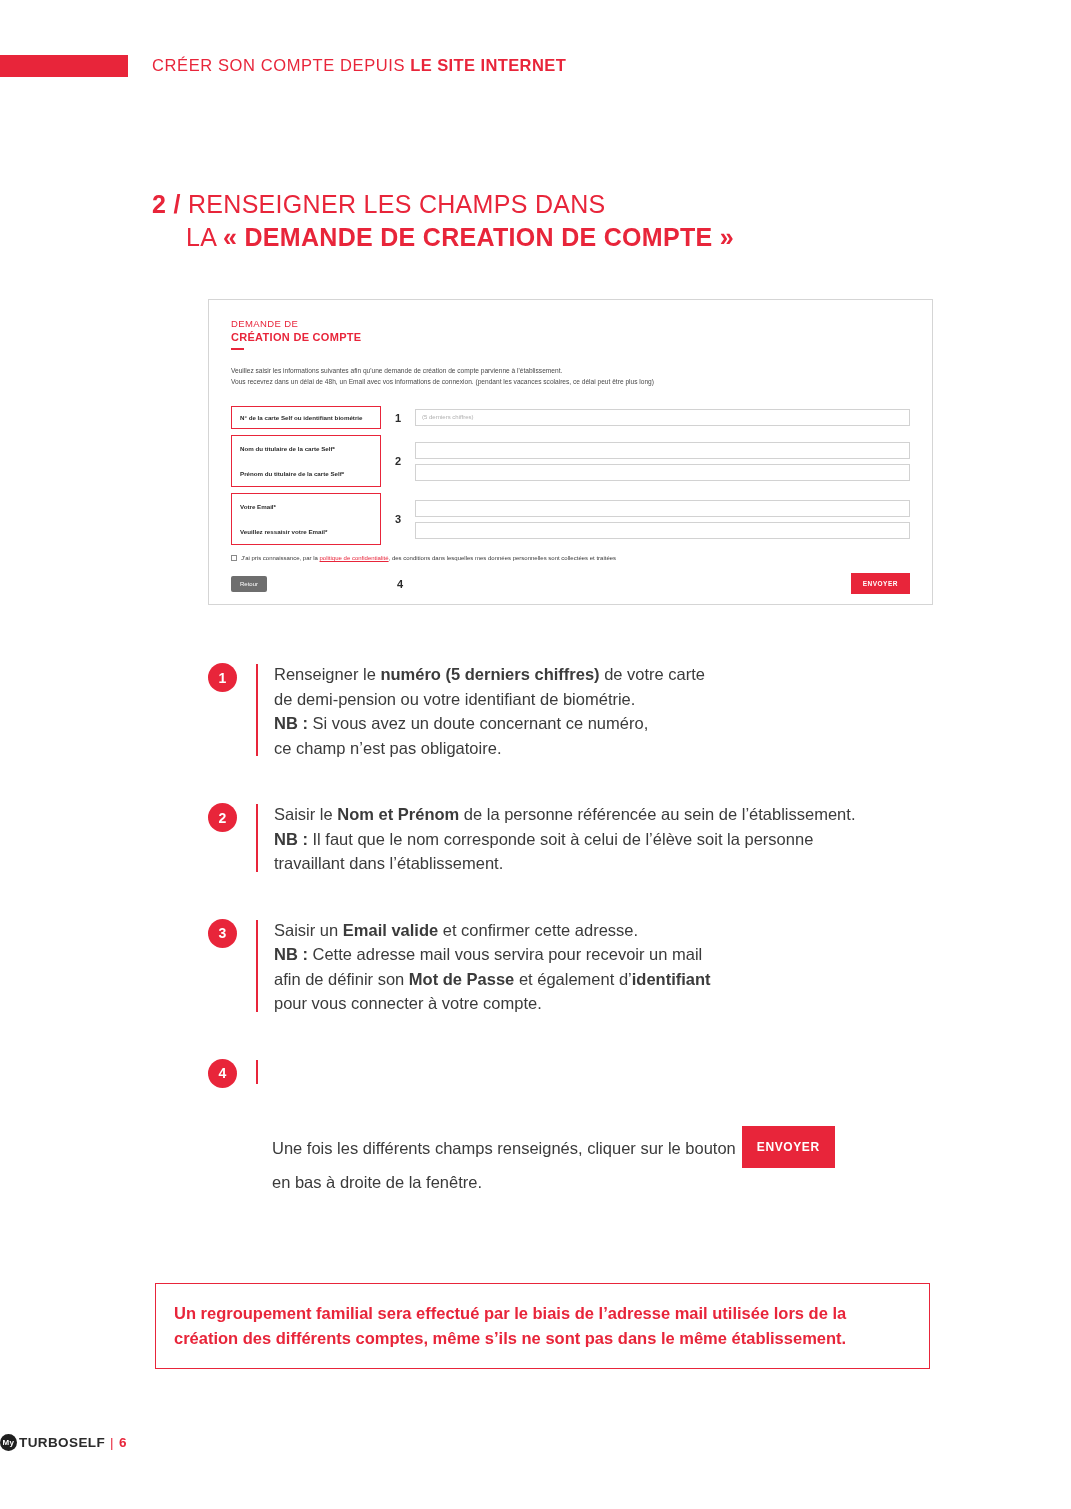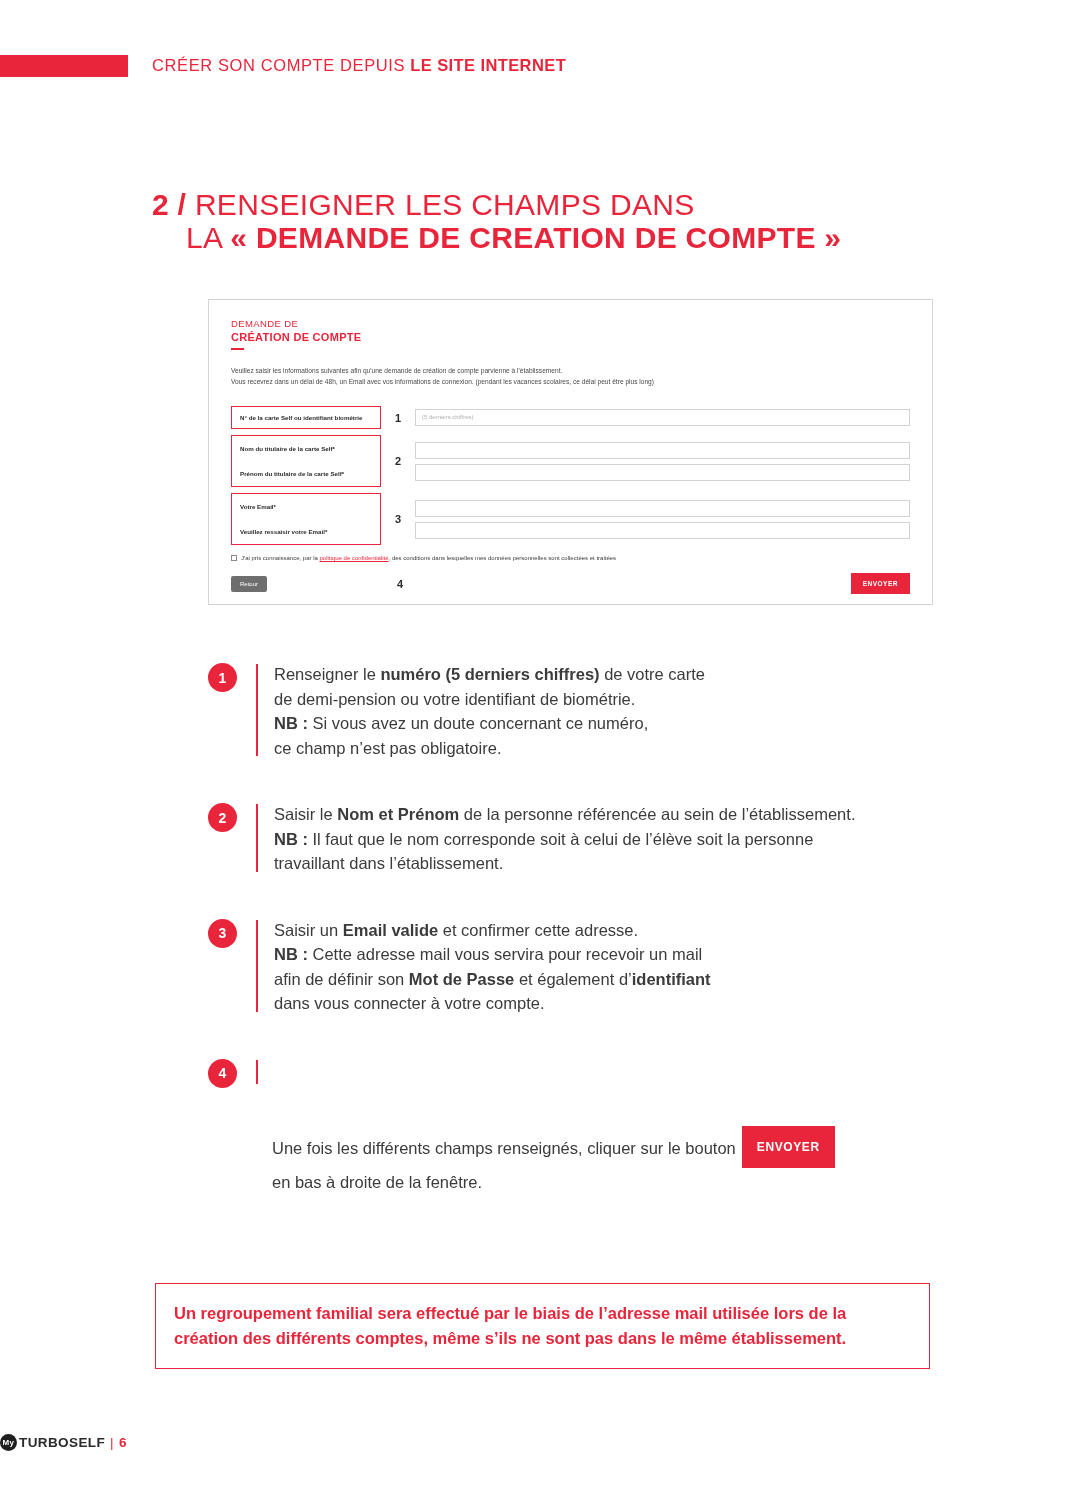--- a/index.html
+++ b/index.html
@@ -21,21 +21,21 @@
   .header-title {
     position: absolute; top: 56px; left: 152px;
     font-size: 16.5px; letter-spacing: 0.6px; color: #e8253a;
     font-weight: 400;
   }
   .header-title b { font-weight: 700; letter-spacing: 0.4px; }
 
   
   .section-title {
     position: absolute; top: 188px; left: 152px;
-    font-size: 30px; color: #e8253a; letter-spacing: 0.3px; line-height: 33px;
+    font-size: 25px; color: #e8253a; letter-spacing: 0.3px; line-height: 33px;
     font-weight: 400;
   }
   .section-title .num { font-weight: 700; }
   .section-title .l2 { display: block; padding-left: 34px; }
   .section-title .l2 b { font-weight: 700; }
 
   
   .shot {
     position: absolute; top: 299px; left: 208px;
     width: 725px; height: 306px;
@@ -226,21 +226,21 @@
       </div>
     </div>
 
     <div class="step">
       <div class="badge">3</div>
       <div class="bar"></div>
       <div class="step-text">
         <span class="blk"><span>Saisir un </span><b>Email valide</b><span> et confirmer cette adresse.</span></span>
         <span class="blk"><b>NB :</b><span> Cette adresse mail vous servira pour recevoir un mail</span></span>
         <span class="blk"><span>afin de définir son </span><b>Mot de Passe</b><span> et également d’</span><b>identifiant</b></span>
-        <span class="blk">dans vous connecter à votre compte.</span>
+        <span class="blk">pour vous connecter à votre compte.</span>
       </div>
     </div>
 
     <div class="step">
       <div class="badge">4</div>
       <div class="bar"></div>
     </div>
 
     <div class="final">
       <div class="step-text">

